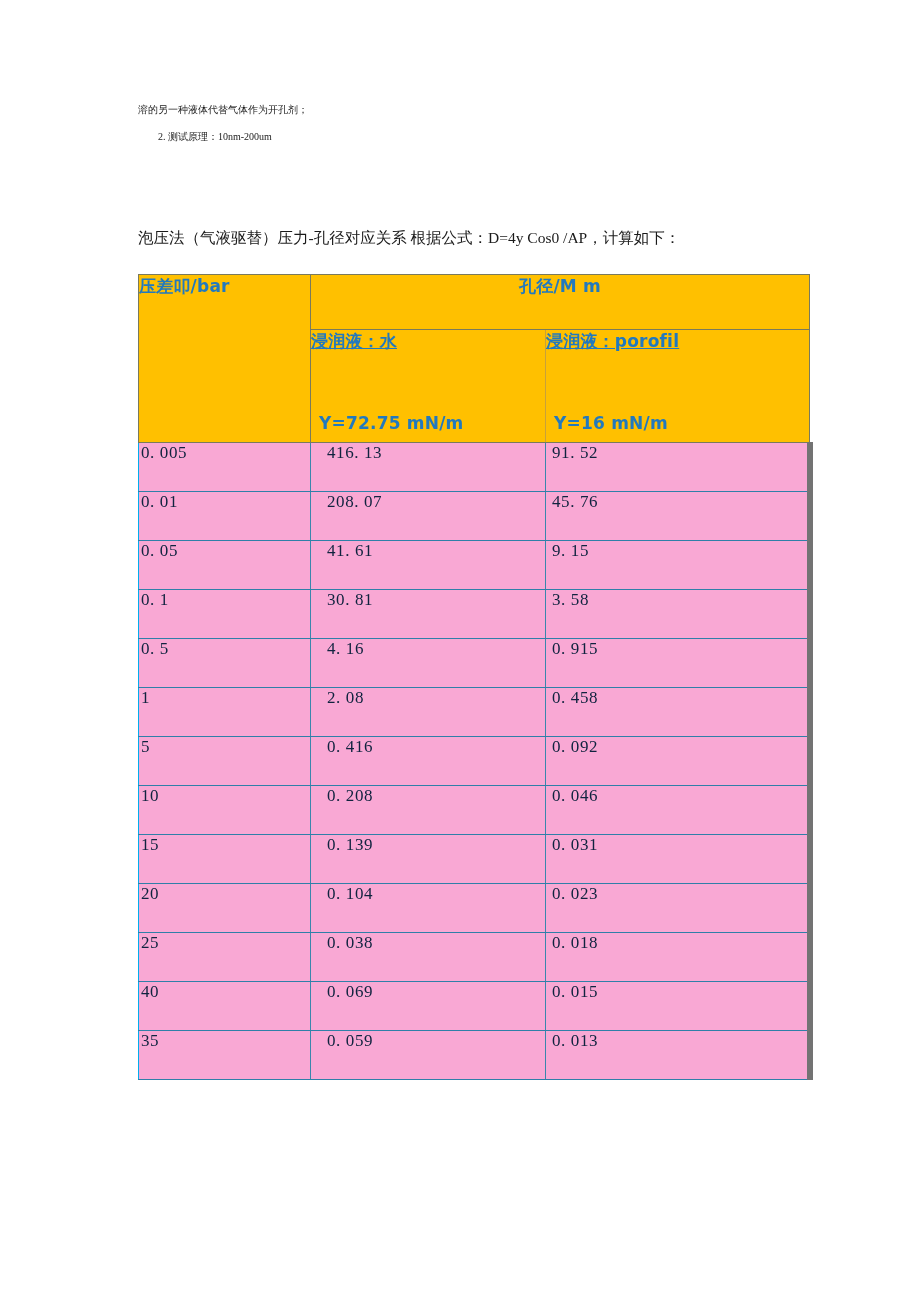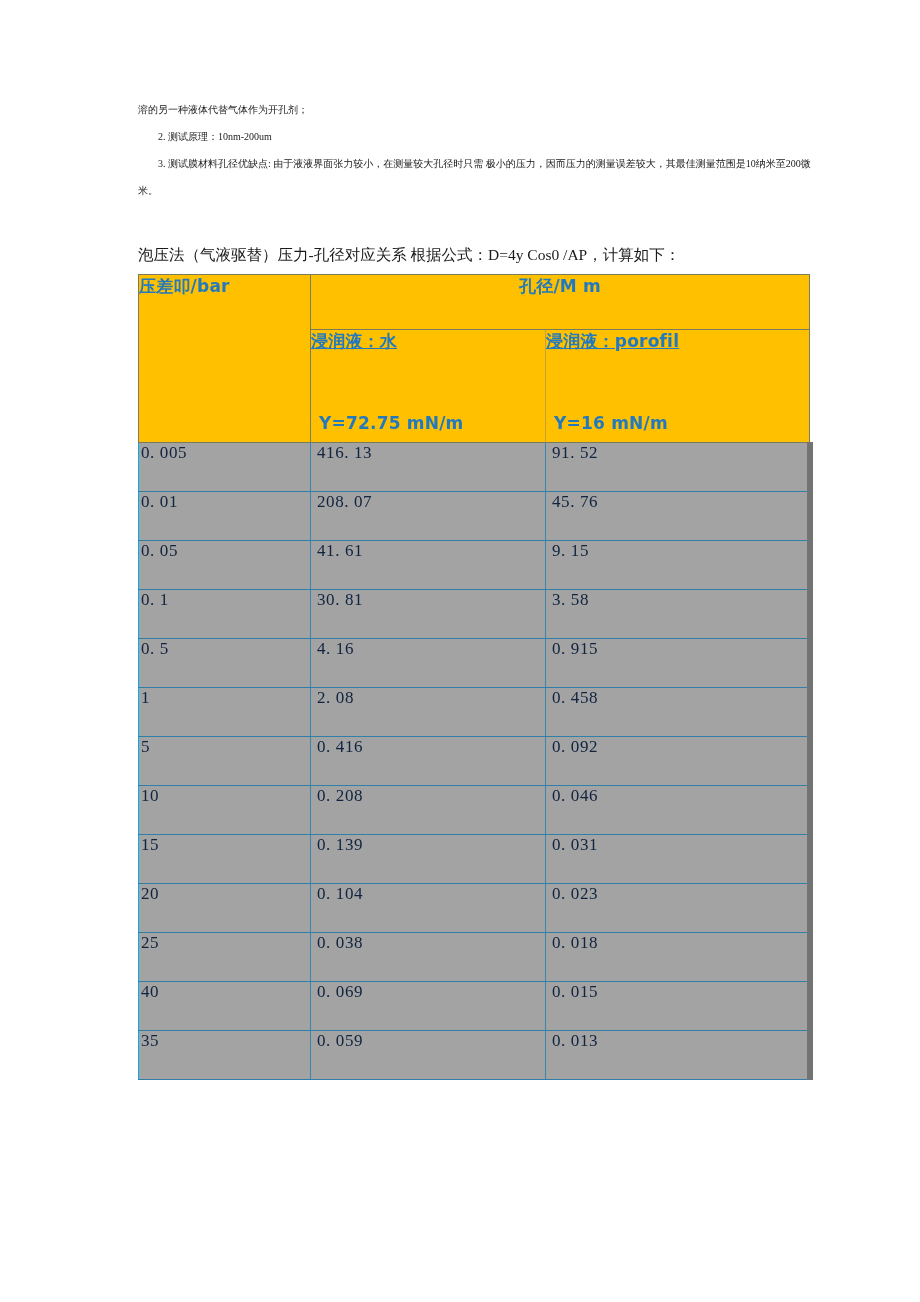--- a/index.html
+++ b/index.html
@@ -34,21 +34,21 @@
     color: #1a1a1a;
     font-family: "Liberation Serif", "DejaVu Serif", serif;
   }
   .prose p { margin: 0; }
   .prose .indent { text-indent: 2em; }
 
   
   .table-caption {
     position: absolute;
     left: 138px;
-    top: 243px;
+    top: 226px;
     width: 690px;
     font-size: 15.5px;
     line-height: 24px;
     color: #1a1a1a;
     white-space: nowrap;
   }
 
   
   .data-table-wrap {
     position: absolute;
@@ -104,52 +104,51 @@
   .hdr-sub .sub-gamma {
     display: block;
     position: absolute;
     left: 8px;
     bottom: 9px;
   }
   .hdr-sub.divider { border-right: 1px solid #c8a13a; }
 
   
   td.cell {
-    background: #a3a3a3;
+    background: #f9a8d4;
     color: #10233f;
     font-family: "Liberation Serif", "DejaVu Serif", serif;
     font-size: 17px;
     height: 49px;
     padding: 0 0 0 4px;
     vertical-align: middle;
     border-color: #2f7fa8;
     letter-spacing: 0.6px;
   }
   td.cell.c-first { padding-left: 2px; }
-  td.cell.c-mid   { padding-left: 6px; margin-left: 8px; }
+  td.cell.c-mid   { padding-left: 16px; margin-left: 8px; }
   td.cell.c-last  { padding-left: 6px; }
 
   table.data-table tr.body-row td {
     border-top: 1px solid #2f7fa8;
     border-bottom: 1px solid #2f7fa8;
     border-left: 1px solid #3a86ac;
     border-right: 1px solid #3a86ac;
   }
   table.data-table tr.body-row td:first-child { border-left: 1px solid #00AEEF; }
   table.data-table tr.body-row td:last-child  { border-right: 6px solid #737373; }
 </style>
 </head>
 <body>
 
 <div class="page">
 
   <div class="prose">
     <p>溶的另一种液体代替气体作为开孔剂；</p>
     <p class="indent">2. 测试原理：10nm-200um</p>
-    <p class="indent">3. 测试膜材料孔径优缺点: 由于液液界面张力较小，在测量较大孔径时只需 极小的压力，因而压力的测量误差较大，其最佳测量范围是10纳米至200微米。</p>
   </div>
 
   <div class="table-caption">泡压法（气液驱替）压力-孔径对应关系 根据公式：D=4y Cos0 /AP，计算如下：</div>
 
   <div class="data-table-wrap">
     <table class="data-table">
       <colgroup>
         <col class="c1">
           <col class="c2">
           <col class="c3">

